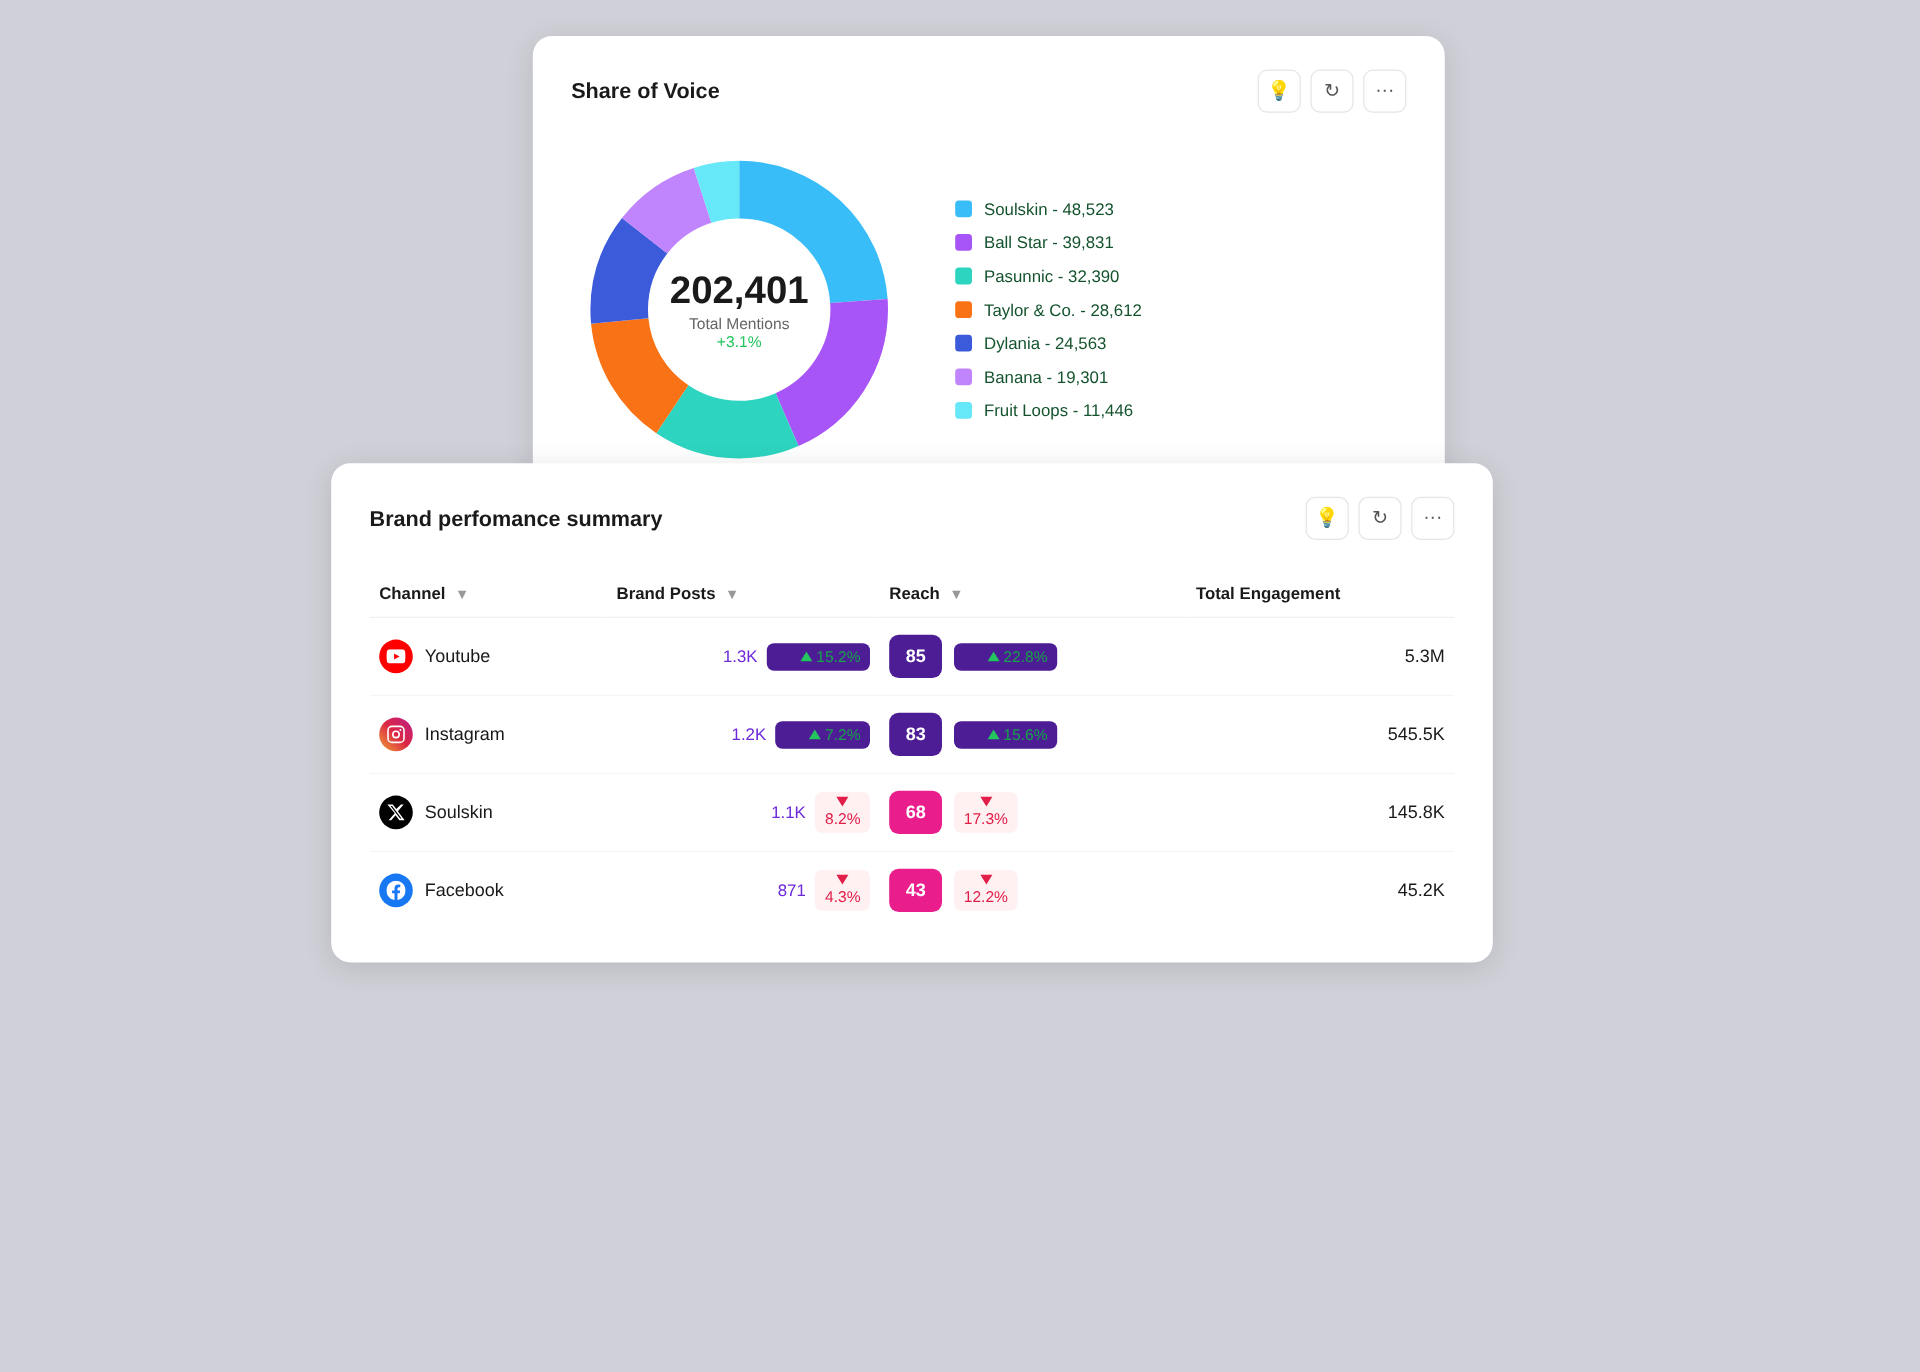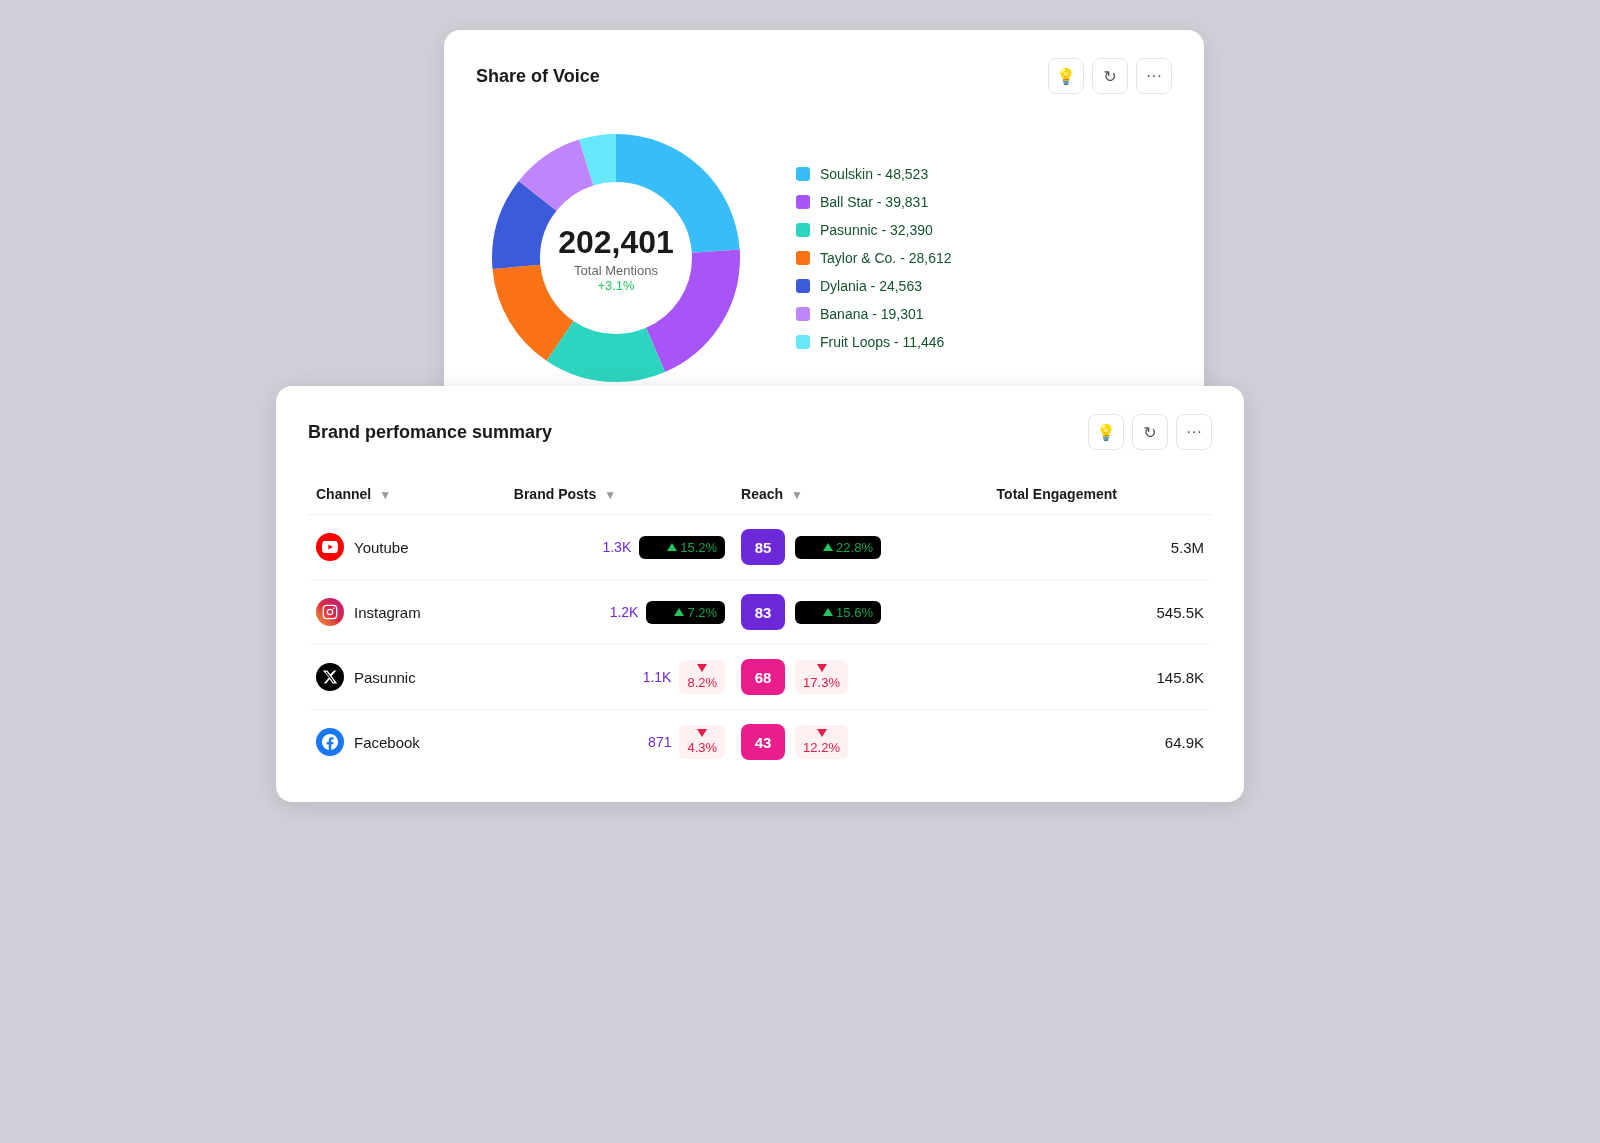--- a/index.html
+++ b/index.html
@@ -181,21 +181,21 @@
     }
     .change-badge {
       display: flex;
       align-items: center;
       gap: 3px;
       font-size: 13px;
       padding: 4px 8px;
       border-radius: 6px;
     }
     .change-badge.up {
-      background: #000000;
+      background: #4c1d95;
       color: #16a34a;
       padding-left: 28px;
     }
     .change-badge.down {
       background: #fff1f2;
       color: #e11d48;
       flex-direction: column;
     }
     .reach-cell {
       display: flex;
@@ -207,21 +207,21 @@
       height: 36px;
       border-radius: 8px;
       display: flex;
       align-items: center;
       justify-content: center;
       font-size: 15px;
       font-weight: 700;
       color: #fff;
       flex-shrink: 0;
     }
-    .reach-score.green { background: #6d28d9; }
+    .reach-score.green { background: #4c1d95; }
     .reach-score.pink { background: #e91e8c; }
     .total-engagement {
       text-align: right;
       font-weight: 500;
       font-size: 15px;
     }
     .triangle-up {
       display: inline-block;
       width: 0;
       height: 0;
@@ -401,21 +401,21 @@
     </td>
   </tr>
         <tr>
     <td>
       <div class="channel-cell">
         <div class="channel-icon" style="background:#000">
       <svg width="16" height="16" viewBox="0 0 24 24">
                   <path d="M18.244 2.25h3.308l-7.227 8.26 8.502 11.24H16.17l-4.714-6.231-5.401 6.231H2.744l7.73-8.835L1.254 2.25H8.08l4.253 5.622L18.244 2.25zm-1.161 17.52h1.833L7.084 4.126H5.117L17.083 19.77z" fill="#fff"></path>
                 </svg>
     </div>
-        <span>Pasunnic</span>
+        <span>Soulskin</span>
       </div>
     </td>
     <td>
       <div class="brand-posts-cell">
         <span class="posts-count">1.1K</span>
         <span class="change-badge down">
           <span class="triangle-down"></span>
           <span>8.2%</span>
         </span>
       </div>
@@ -456,18 +456,18 @@
     <td>
       <div class="reach-cell">
         <span class="reach-score pink">43</span>
         <span class="change-badge down">
           <span class="triangle-down"></span>
           <span>12.2%</span>
         </span>
       </div>
     </td>
     <td>
-      <div class="total-engagement">64.9K</div>
+      <div class="total-engagement">45.2K</div>
     </td>
   </tr>
       </tbody>
   </table>
 </div>
 
 </body></html>

